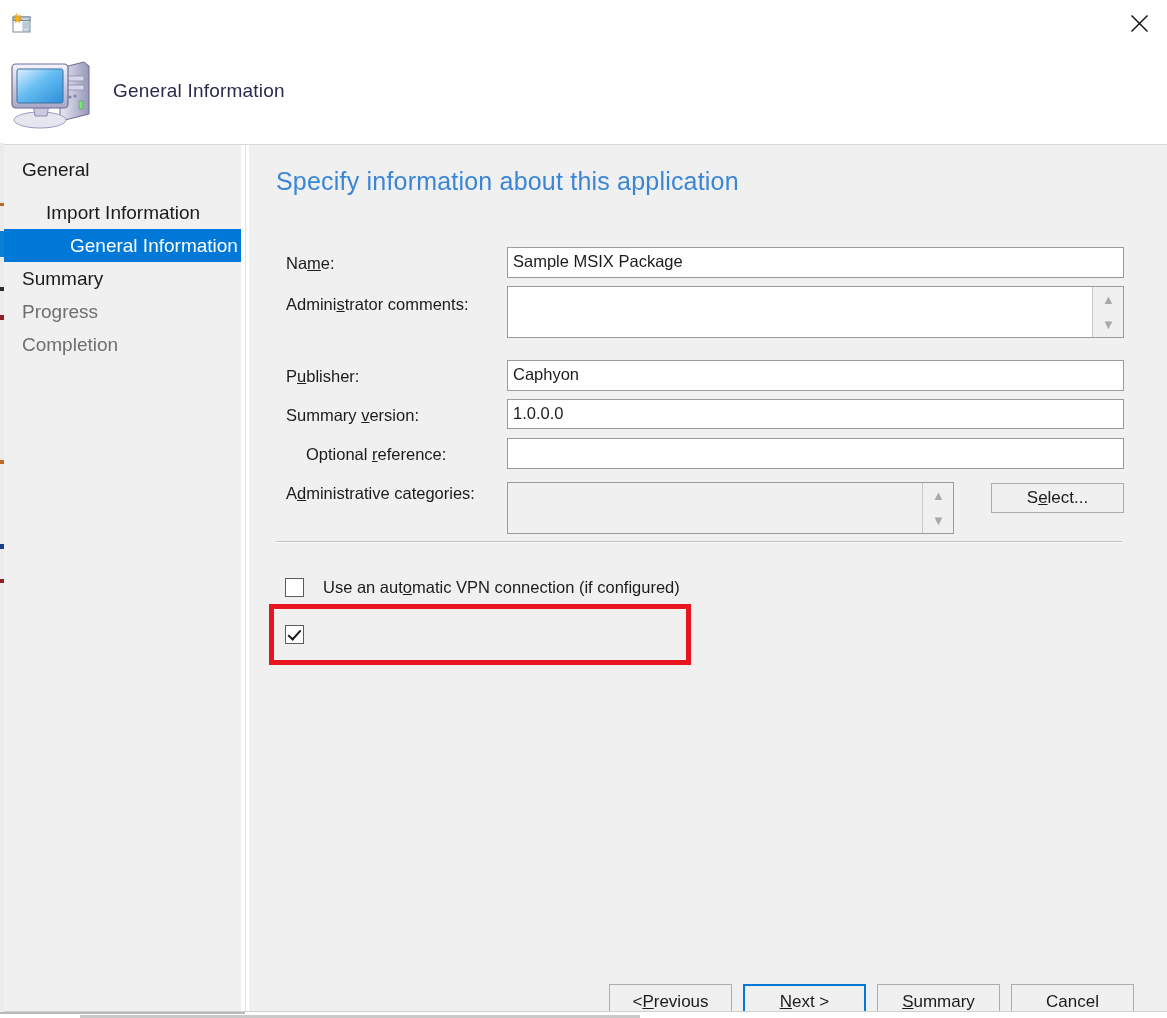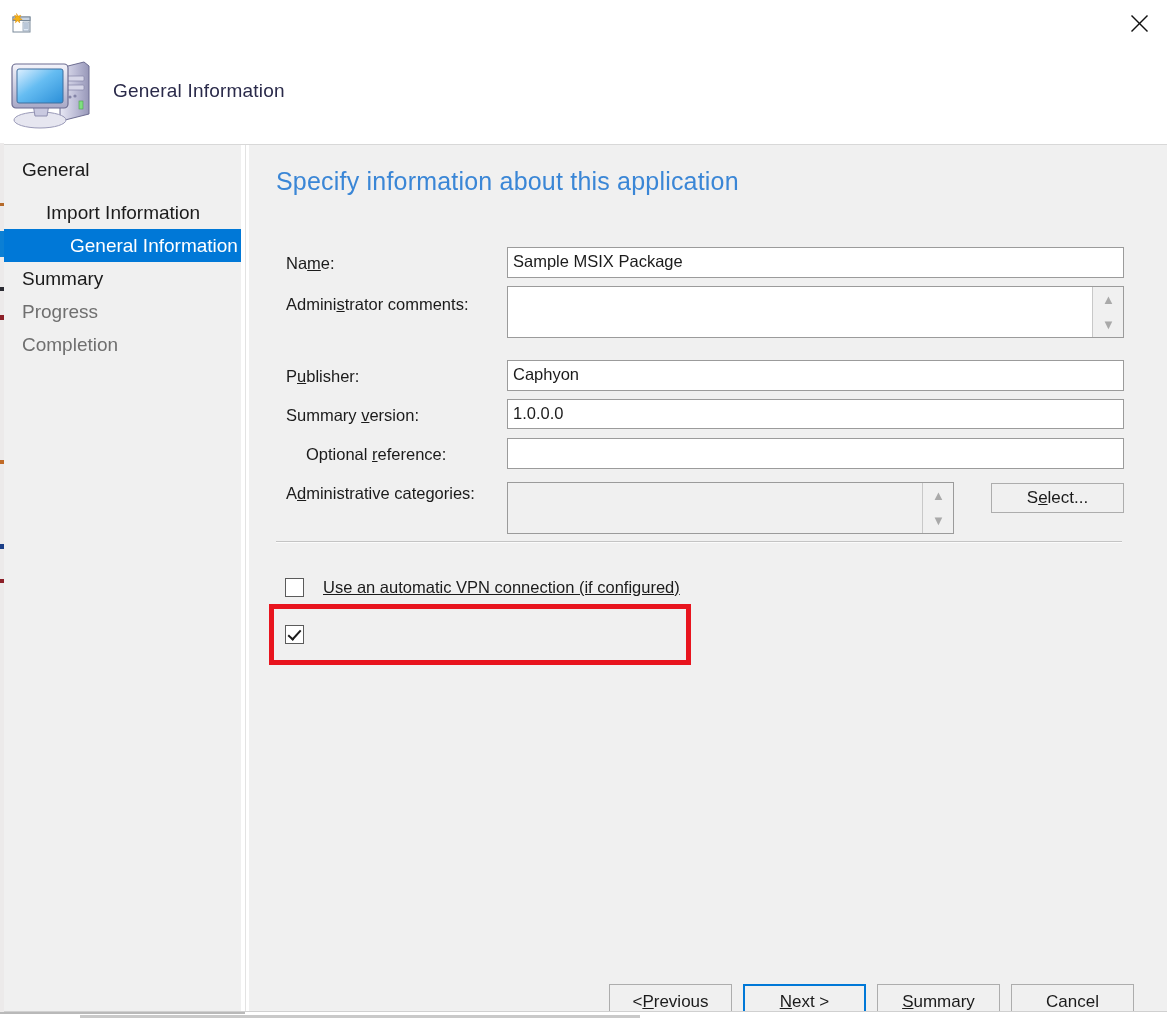--- a/index.html
+++ b/index.html
@@ -62,21 +62,21 @@
        font-size:17px;color:#1b1b1b;display:flex;align-items:center;justify-content:center;cursor:default;white-space:nowrap;}
   .btn.focus{border:2px solid #0078d7;}
 
   #sep{position:absolute;left:27px;top:396px;width:846px;height:1px;background:#c4c4c4;}
   #sep:after{content:"";position:absolute;left:0;top:1px;width:846px;height:1px;background:#fbfbfb;}
 
   .cbrow{position:absolute;height:28px;display:flex;align-items:center;white-space:nowrap;cursor:default;}
   .cb{width:19px;height:19px;border:1px solid #5b5b5b;background:#fff;box-sizing:border-box;position:relative;flex:0 0 auto;}
   .cb.checked:after{content:"";position:absolute;left:5px;top:1px;width:5px;height:11px;
       border:solid #1b1b1b;border-width:0 2px 2px 0;transform:rotate(42deg);}
-  .cbtxt{margin-left:19px;font-size:16.5px;color:#1b1b1b;text-decoration:underline;}
+  .cbtxt{margin-left:19px;font-size:16.5px;color:#1b1b1b;}
 
   #highlight{position:absolute;left:20px;top:459px;width:422px;height:61px;border:5px solid #e8141e;box-sizing:border-box;}
 
   
   #watermark{position:absolute;right:0px;top:755px;width:70px;text-align:left;color:#c6c6c6;pointer-events:none;overflow:hidden;}
   #wm1{font-size:27px;line-height:32px;padding-left:14px;white-space:nowrap;}
   #wm2{font-size:19px;line-height:24px;padding-left:9px;white-space:nowrap;}
 
   
   #bottom-edge{position:absolute;left:0;top:1012px;width:1167px;height:6px;background:#ffffff;z-index:3;}

